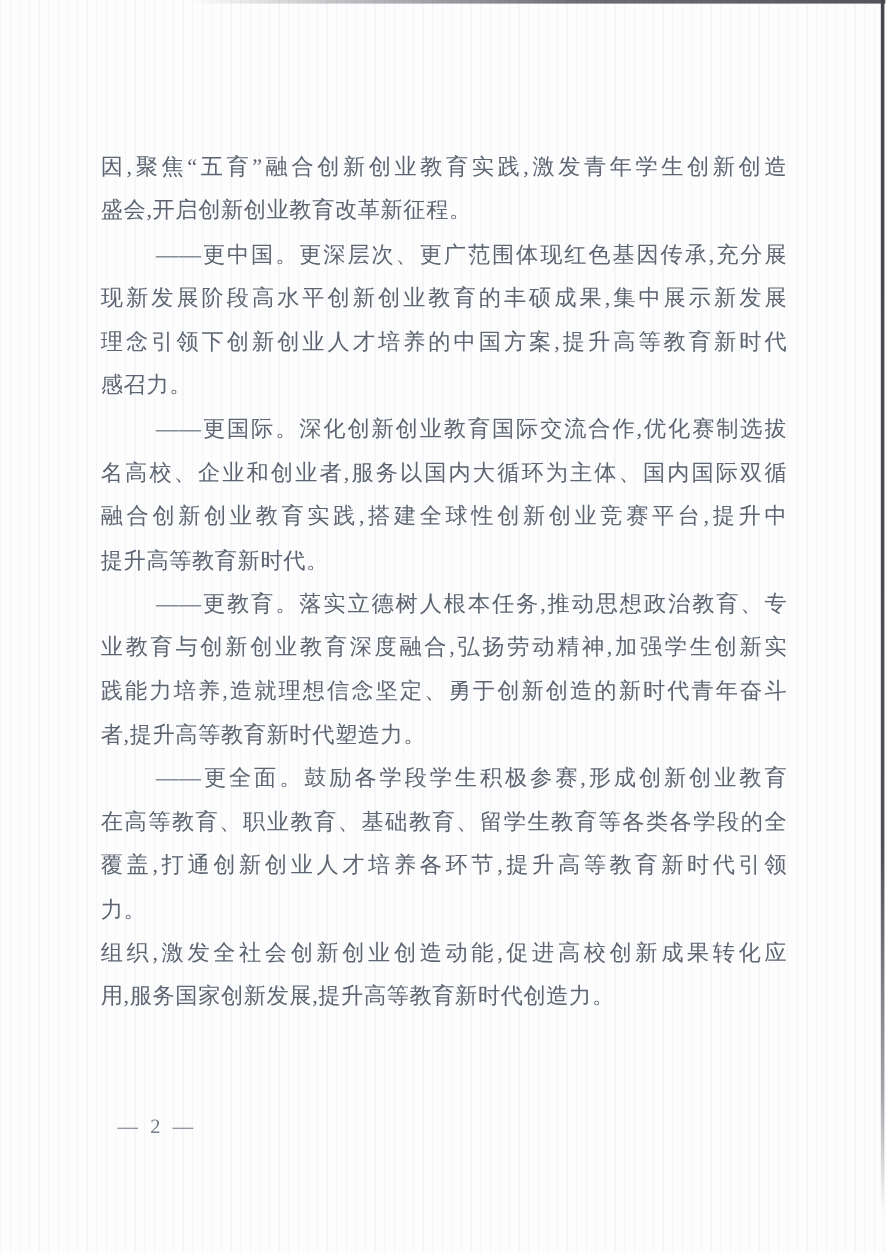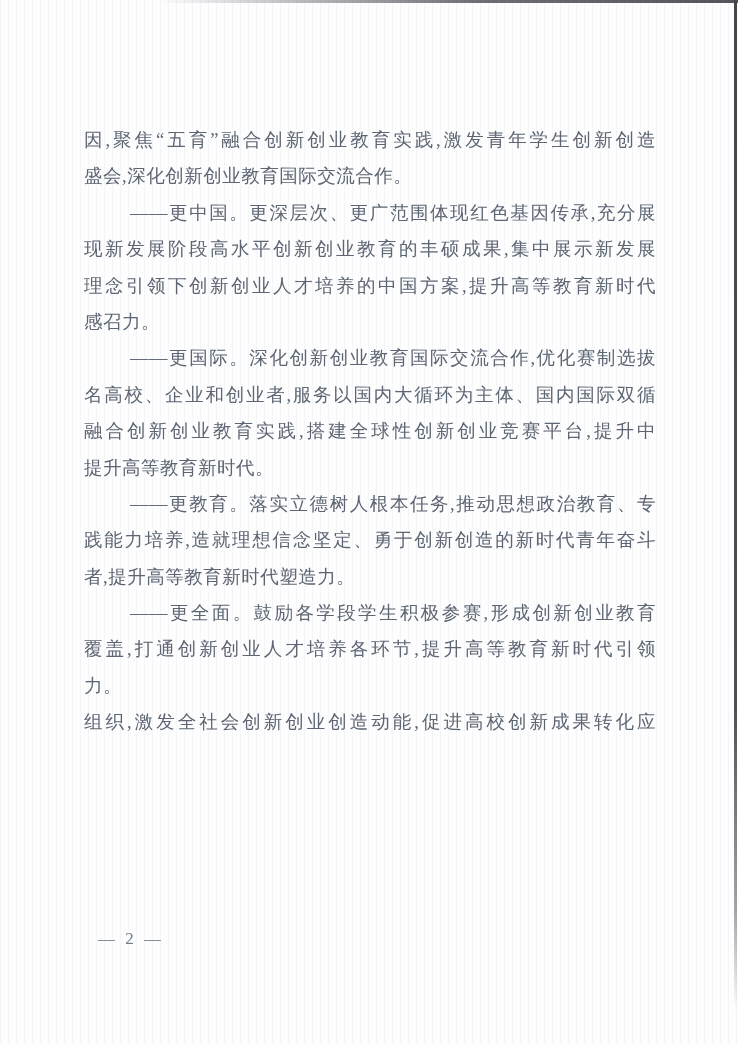--- a/index.html
+++ b/index.html
@@ -80,50 +80,53 @@
 
 <div>
 
   <div class="scan-border-top"></div>
   <div class="scan-border-right"></div>
 
   <div class="text-block">
 
     <div class="para">
       <div class="line">因,聚焦“五育”融合创新创业教育实践,激发青年学生创新创造</div>
-      <div class="line last">盛会,深化创新创业教育国际交流合作。</div>
+      <div class="line last">盛会,开启创新创业教育改革新征程。</div>
     </div>
 
     <div class="para">
       <div class="line indent">——更中国。更深层次、更广范围体现红色基因传承,充分展</div>
       <div class="line">现新发展阶段高水平创新创业教育的丰硕成果,集中展示新发展</div>
       <div class="line">理念引领下创新创业人才培养的中国方案,提升高等教育新时代</div>
       <div class="line last">感召力。</div>
     </div>
 
     <div class="para">
       <div class="line indent">——更国际。深化创新创业教育国际交流合作,优化赛制选拔</div>
       <div class="line">名高校、企业和创业者,服务以国内大循环为主体、国内国际双循</div>
       <div class="line">融合创新创业教育实践,搭建全球性创新创业竞赛平台,提升中</div>
       <div class="line last">提升高等教育新时代。</div>
     </div>
 
     <div class="para">
       <div class="line indent">——更教育。落实立德树人根本任务,推动思想政治教育、专</div>
+      <div class="line">业教育与创新创业教育深度融合,弘扬劳动精神,加强学生创新实</div>
       <div class="line">践能力培养,造就理想信念坚定、勇于创新创造的新时代青年奋斗</div>
       <div class="line last">者,提升高等教育新时代塑造力。</div>
     </div>
 
     <div class="para">
       <div class="line indent">——更全面。鼓励各学段学生积极参赛,形成创新创业教育</div>
+      <div class="line">在高等教育、职业教育、基础教育、留学生教育等各类各学段的全</div>
       <div class="line">覆盖,打通创新创业人才培养各环节,提升高等教育新时代引领</div>
       <div class="line last">力。</div>
     </div>
 
     <div class="para">
       <div class="line">组织,激发全社会创新创业创造动能,促进高校创新成果转化应</div>
+      <div class="line last">用,服务国家创新发展,提升高等教育新时代创造力。</div>
     </div>
 
   </div>
 
   <div class="page-number">— 2 —</div>
 
 </div>
 
 </body></html>

